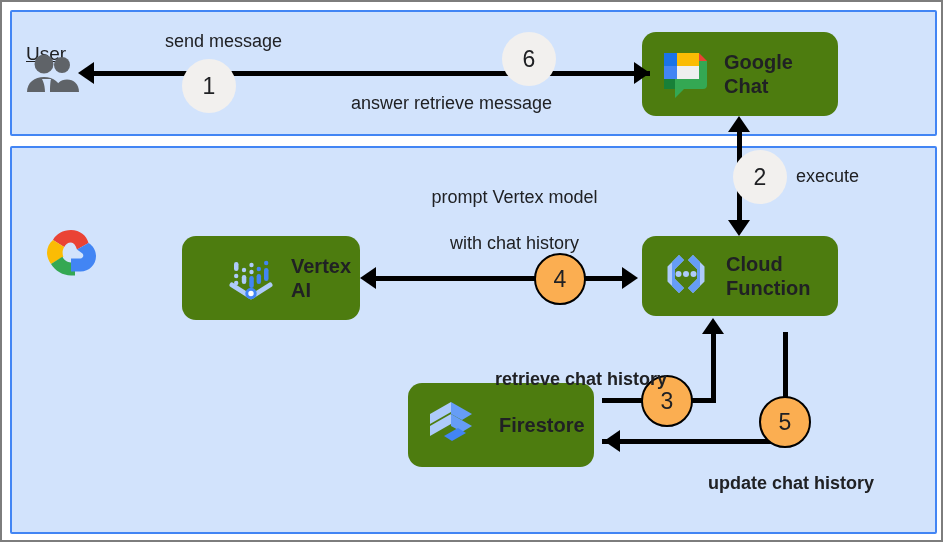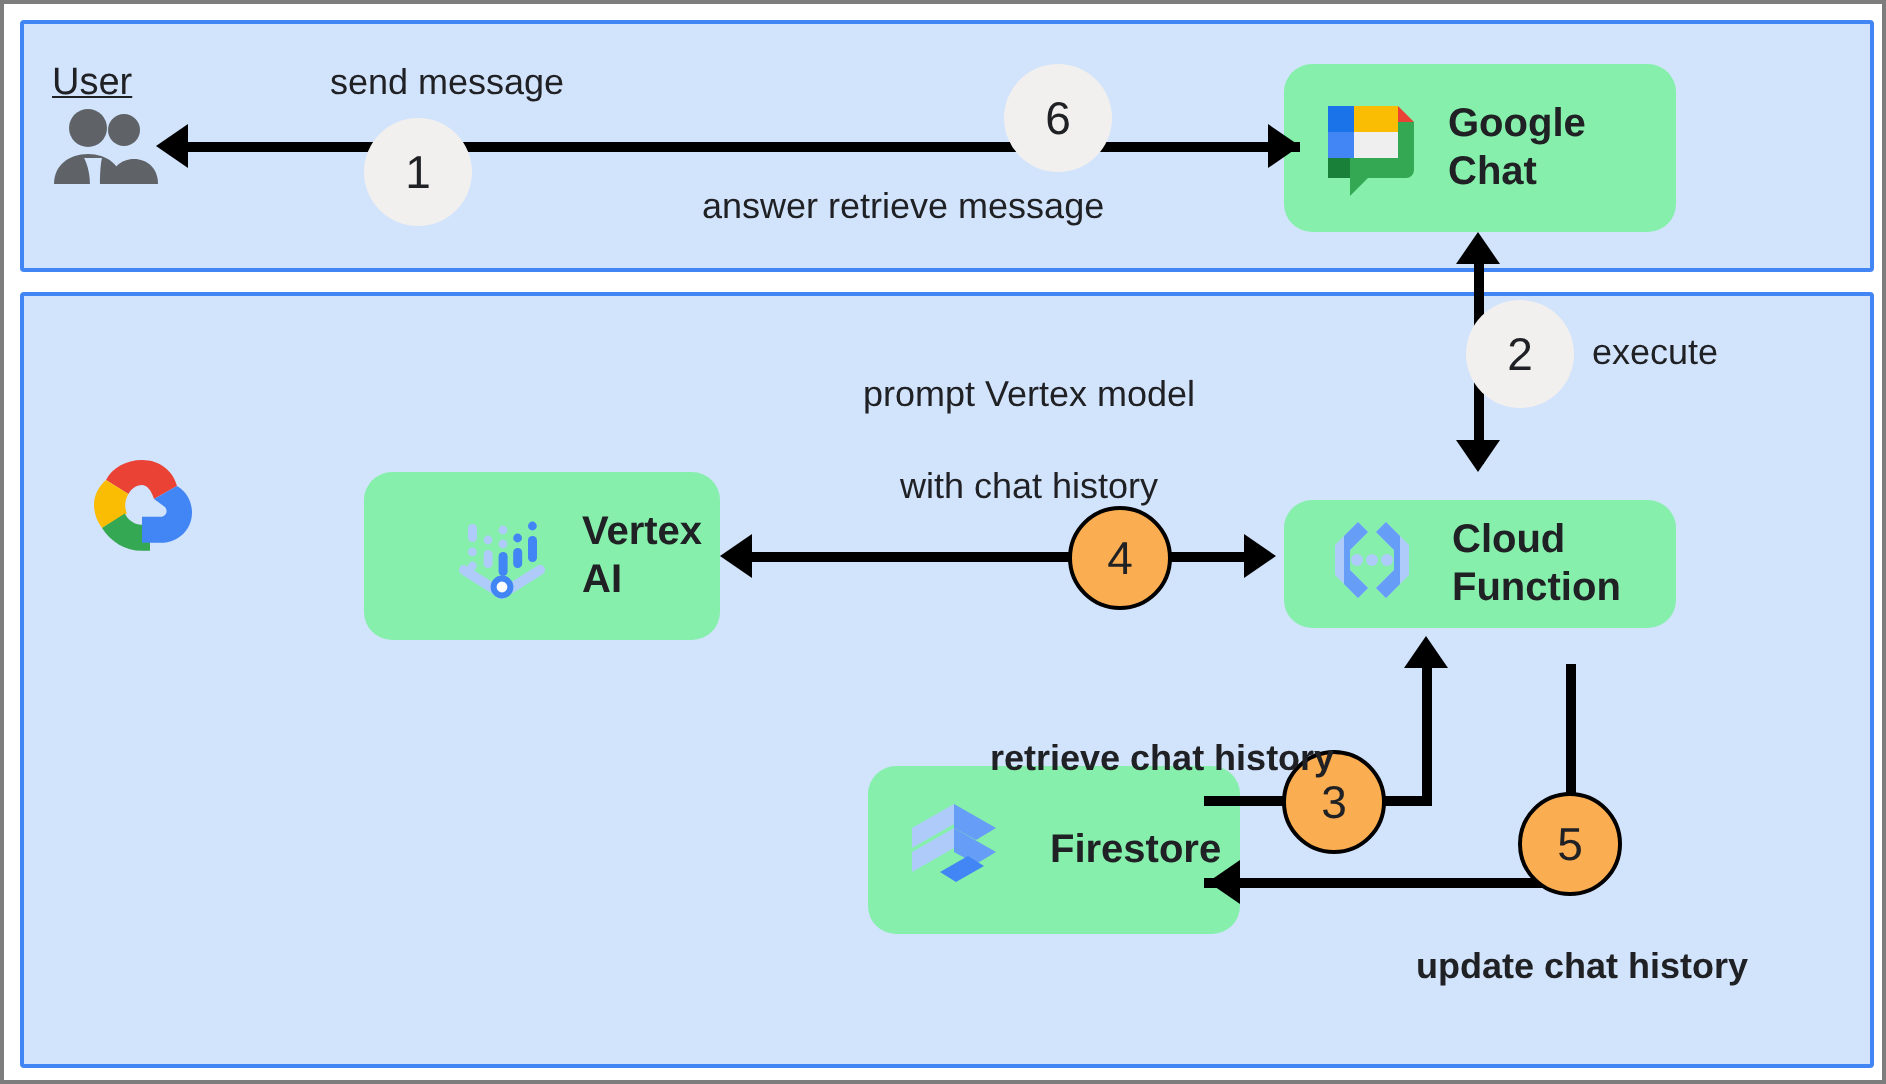--- a/index.html
+++ b/index.html
@@ -30,45 +30,45 @@
   #panel-gcp       { left: 8px;  top: 144px; width: 927px; height: 388px; }
 
   
   .panel-caption {
     position: absolute;
     color: #202124;
     font-size: 19px;
     line-height: 24px;
     white-space: pre-line;
   }
-  #caption-user { left: 24px; top: 28px; text-decoration: underline; }
+  #caption-user { left: 24px; top: 40px; text-decoration: underline; }
   #caption-gcp  { left: 24px; top: 167px; }
 
   
   .node {
     position: absolute;
-    background: #86efac;
+    background: #4d7c0f;
     border-radius: 14px;
     box-sizing: border-box;
     display: flex;
     align-items: center;
     gap: 12px;
     padding: 0 16px;
   }
   .node-label {
     font-size: 20px;
     font-weight: bold;
     color: #202124;
     line-height: 24px;
     white-space: pre-line;
   }
   #node-google-chat   { left: 640px; top: 30px;  width: 196px; height: 84px; }
   #node-vertex-ai     { left: 180px; top: 234px; width: 178px; height: 84px; padding-left: 41px; }
-  #node-cloud-function{ left: 640px; top: 248px; width: 196px; height: 64px; }
-  #node-firestore     { left: 432px; top: 381px; width: 186px; height: 84px; gap: 21px; }
+  #node-cloud-function{ left: 640px; top: 234px; width: 196px; height: 80px; }
+  #node-firestore     { left: 406px; top: 381px; width: 186px; height: 84px; gap: 21px; }
 
   .icon-box { flex: 0 0 auto; display: block; }
 
   
   #icon-users { position: absolute; left: 22px; top: 52px; }
 
   
   #icon-google-cloud { position: absolute; left: 36px; top: 224px; }
 
   

